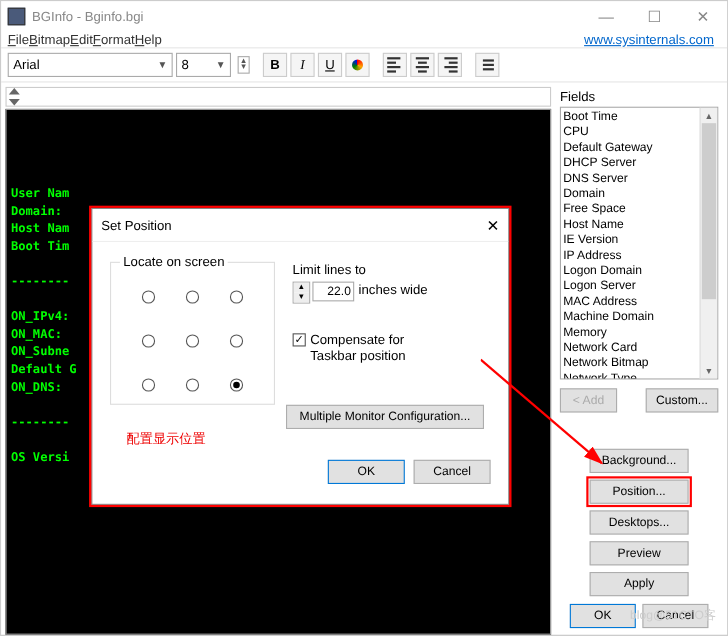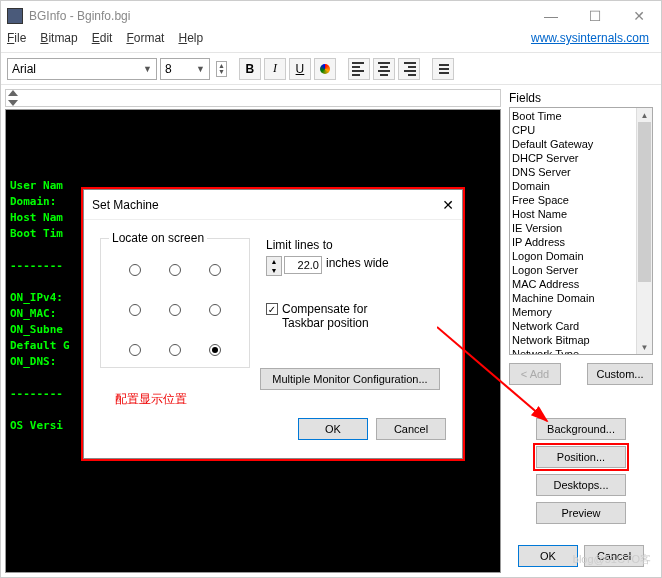--- a/index.html
+++ b/index.html
@@ -3,21 +3,21 @@
 <meta charset="utf-8">
 <style>
   * { box-sizing: border-box; font-family: "Segoe UI", Tahoma, sans-serif; }
   body { margin: 0; background: #fff; width: 662px; height: 578px; overflow: hidden; font-size: 12px; }
   .window { width: 662px; height: 578px; border: 1px solid #ccc; display: flex; flex-direction: column; position: relative; }
   .titlebar { height: 30px; display: flex; align-items: center; padding: 0 0 0 6px; color: #888; }
   .title-icon { width: 16px; height: 16px; background: #4a5a7a; margin-right: 6px; border: 1px solid #333; }
   .title-text { flex: 1; font-size: 12px; }
   .win-controls { display: flex; }
   .win-btn { width: 44px; height: 28px; display: flex; align-items: center; justify-content: center; color: #888; font-size: 14px; }
-  .menubar { height: 22px; display: flex; align-items: flex-start; padding: 0 6px; gap: 14px; border-bottom: 1px solid #e5e5e5; }
+  .menubar { height: 22px; display: flex; align-items: center; padding: 0 6px; border-bottom: 1px solid #e5e5e5; }
   .menu-item { color: #333; position: relative; }
   .menu-item::first-letter { text-decoration: underline; }
   .link { color: #0066cc; text-decoration: underline; margin-left: auto; margin-right: 6px; }
   .toolbar { height: 32px; display: flex; align-items: center; padding: 4px 6px; gap: 3px; border-bottom: 1px solid #e5e5e5; }
   .combo { height: 22px; border: 1px solid #aaa; background: #fff; display: flex; align-items: center; padding: 0 4px; justify-content: space-between; }
   .font-combo { width: 150px; }
   .size-combo { width: 50px; }
   .chev { font-size: 9px; color: #555; }
   .arrow-up-down { display: flex; flex-direction: column; font-size: 7px; line-height: 6px; color: #555; border: 1px solid #aaa; padding: 1px; margin-left: 3px; }
   .tbtn { width: 22px; height: 22px; border: 1px solid #ccc; display: flex; align-items: center; justify-content: center; background: #f5f5f5; font-size: 12px; }
@@ -209,31 +209,32 @@
         <div class="btn disabled" style="width:52px">&lt; Add</div>
         <div class="btn" style="width:66px">Custom...</div>
       </div>
       <div class="side-btns">
         <div class="btn wide">Background...</div>
         <div class="btn wide highlighted">Position...</div>
         <div class="btn wide">Desktops...</div>
         <div class="btn wide">Preview</div>
       </div>
       <div class="bottom-btns">
+        <div class="btn wide">Apply</div>
         <div class="row">
           <div class="btn default" style="width:60px">OK</div>
           <div class="btn" style="width:60px">Cancel</div>
         </div>
       </div>
     </div>
   </div>
 
   <div class="dialog">
     <div class="dlg-title">
-      <span>Set Machine</span>
+      <span>Set Position</span>
       <span class="dlg-close">✕</span>
     </div>
     <div class="dlg-body">
       <div class="locate-group">
         <span class="legend">Locate on screen</span>
         <div class="radio-grid" id="radio-grid">
             <div class="radio"></div>
             <div class="radio"></div>
             <div class="radio"></div>
             <div class="radio"></div>

